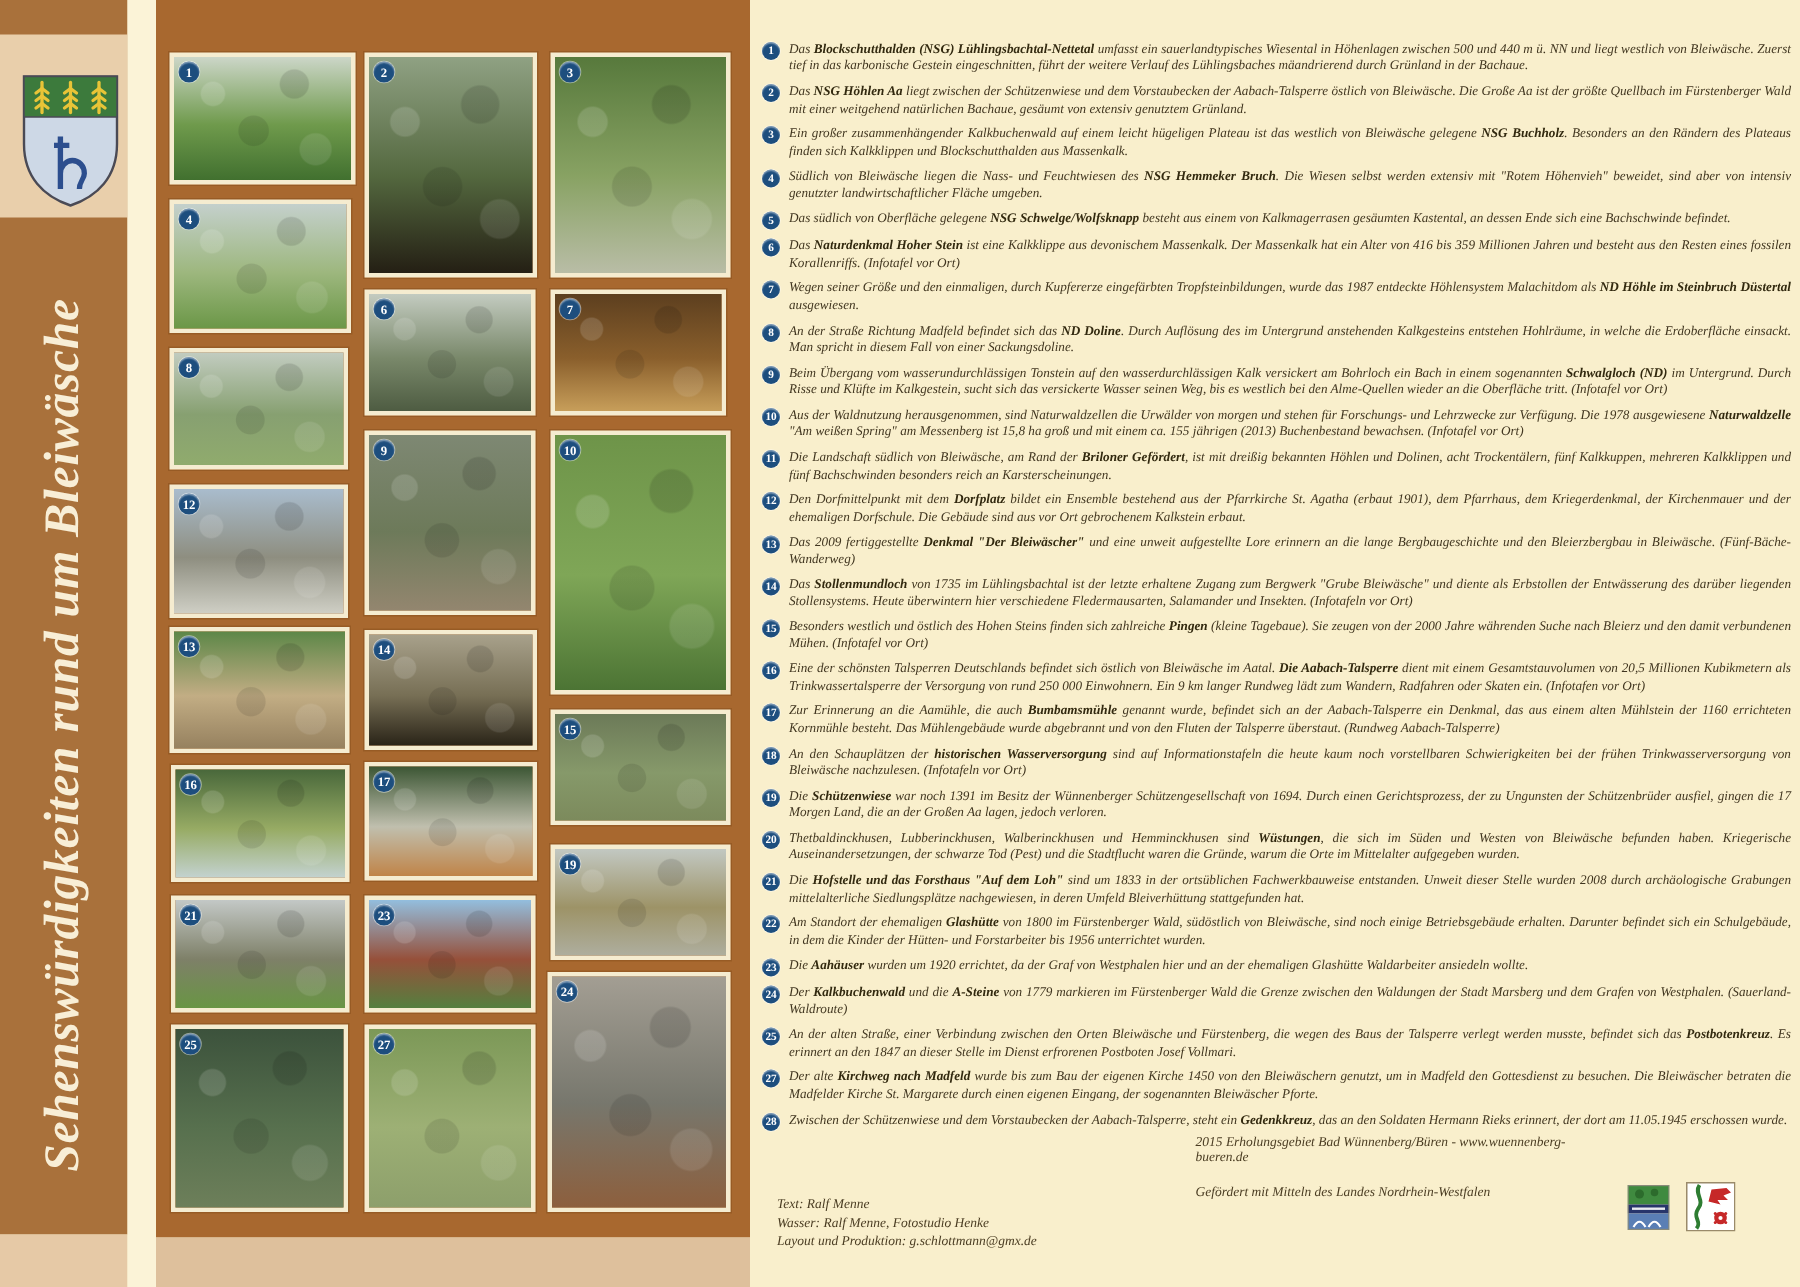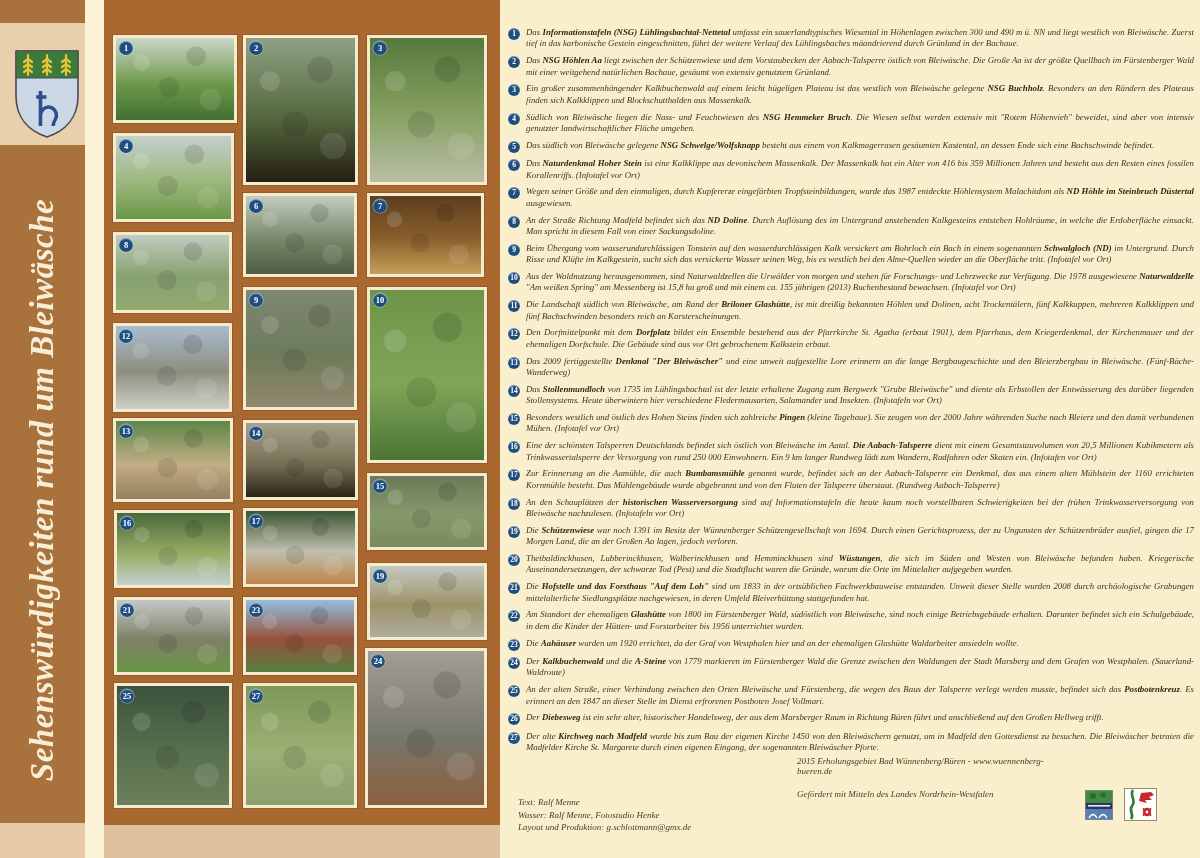--- a/index.html
+++ b/index.html
@@ -189,37 +189,37 @@
       <div class="photo" style="left: 243px; top: 683px; width: 114px; height: 125px;">
         <div class="photo-img" title="green track through shrubs" style="background: linear-gradient(rgb(124, 152, 87), rgb(157, 176, 117) 55%, rgb(141, 159, 107));"></div>
         <span class="badge photo-badge">27</span>
       </div>
     </div>
 
   <div class="text-panel"></div>
   <div class="entries">
       <div class="entry">
         <span class="badge entry-badge">1</span>
-        <div class="entry-text"><span>Das </span><b>Informationstafeln (NSG) Lühlingsbachtal-Nettetal</b><span> umfasst ein sauerlandtypisches Wiesental in Höhenlagen zwischen 300 und 490 m ü. NN und liegt westlich von Bleiwäsche. Zuerst tief in das karbonische Gestein eingeschnitten, führt der weitere Verlauf des Lühlingsbaches mäandrierend durch Grünland in der Bachaue.</span></div>
+        <div class="entry-text"><span>Das </span><b>Blockschutthalden (NSG) Lühlingsbachtal-Nettetal</b><span> umfasst ein sauerlandtypisches Wiesental in Höhenlagen zwischen 500 und 440 m ü. NN und liegt westlich von Bleiwäsche. Zuerst tief in das karbonische Gestein eingeschnitten, führt der weitere Verlauf des Lühlingsbaches mäandrierend durch Grünland in der Bachaue.</span></div>
       </div>
       <div class="entry">
         <span class="badge entry-badge">2</span>
         <div class="entry-text"><span>Das </span><b>NSG Höhlen Aa</b><span> liegt zwischen der Schützenwiese und dem Vorstaubecken der Aabach-Talsperre östlich von Bleiwäsche. Die Große Aa ist der größte Quellbach im Fürstenberger Wald mit einer weitgehend natürlichen Bachaue, gesäumt von extensiv genutztem Grünland.</span></div>
       </div>
       <div class="entry">
         <span class="badge entry-badge">3</span>
         <div class="entry-text"><span>Ein großer zusammenhängender Kalkbuchenwald auf einem leicht hügeligen Plateau ist das westlich von Bleiwäsche gelegene </span><b>NSG Buchholz</b><span>. Besonders an den Rändern des Plateaus finden sich Kalkklippen und Blockschutthalden aus Massenkalk.</span></div>
       </div>
       <div class="entry">
         <span class="badge entry-badge">4</span>
         <div class="entry-text"><span>Südlich von Bleiwäsche liegen die Nass- und Feuchtwiesen des </span><b>NSG Hemmeker Bruch</b><span>. Die Wiesen selbst werden extensiv mit "Rotem Höhenvieh" beweidet, sind aber von intensiv genutzter landwirtschaftlicher Fläche umgeben.</span></div>
       </div>
       <div class="entry">
         <span class="badge entry-badge">5</span>
-        <div class="entry-text"><span>Das südlich von Bleiwäsche gelegene </span><b>NSG Schwelge/Wolfsknapp</b><span> besteht aus einem von Kalkmagerrasen gesäumten Kastental, an dessen Ende sich eine Bachschwinde befindet.</span></div>
+        <div class="entry-text"><span>Das südlich von Oberfläche gelegene </span><b>NSG Schwelge/Wolfsknapp</b><span> besteht aus einem von Kalkmagerrasen gesäumten Kastental, an dessen Ende sich eine Bachschwinde befindet.</span></div>
       </div>
       <div class="entry">
         <span class="badge entry-badge">6</span>
         <div class="entry-text"><span>Das </span><b>Naturdenkmal Hoher Stein</b><span> ist eine Kalkklippe aus devonischem Massenkalk. Der Massenkalk hat ein Alter von 416 bis 359 Millionen Jahren und besteht aus den Resten eines fossilen Korallenriffs. (Infotafel vor Ort)</span></div>
       </div>
       <div class="entry">
         <span class="badge entry-badge">7</span>
         <div class="entry-text"><span>Wegen seiner Größe und den einmaligen, durch Kupfererze eingefärbten Tropfsteinbildungen, wurde das 1987 entdeckte Höhlensystem Malachitdom als </span><b>ND Höhle im Steinbruch Düstertal</b><span> ausgewiesen.</span></div>
       </div>
       <div class="entry">
@@ -229,21 +229,21 @@
       <div class="entry">
         <span class="badge entry-badge">9</span>
         <div class="entry-text"><span>Beim Übergang vom wasserundurchlässigen Tonstein auf den wasserdurchlässigen Kalk versickert am Bohrloch ein Bach in einem sogenannten </span><b>Schwalgloch (ND)</b><span> im Untergrund. Durch Risse und Klüfte im Kalkgestein, sucht sich das versickerte Wasser seinen Weg, bis es westlich bei den Alme-Quellen wieder an die Oberfläche tritt. (Infotafel vor Ort)</span></div>
       </div>
       <div class="entry">
         <span class="badge entry-badge">10</span>
         <div class="entry-text"><span>Aus der Waldnutzung herausgenommen, sind Naturwaldzellen die Urwälder von morgen und stehen für Forschungs- und Lehrzwecke zur Verfügung. Die 1978 ausgewiesene </span><b>Naturwaldzelle</b><span> "Am weißen Spring" am Messenberg ist 15,8 ha groß und mit einem ca. 155 jährigen (2013) Buchenbestand bewachsen. (Infotafel vor Ort)</span></div>
       </div>
       <div class="entry">
         <span class="badge entry-badge">11</span>
-        <div class="entry-text"><span>Die Landschaft südlich von Bleiwäsche, am Rand der </span><b>Briloner Glashütte</b><span>, ist mit dreißig bekannten Höhlen und Dolinen, acht Trockentälern, fünf Kalkkuppen, mehreren Kalkklippen und fünf Bachschwinden besonders reich an Karsterscheinungen.</span></div>
+        <div class="entry-text"><span>Die Landschaft südlich von Bleiwäsche, am Rand der </span><b>Briloner Gefördert</b><span>, ist mit dreißig bekannten Höhlen und Dolinen, acht Trockentälern, fünf Kalkkuppen, mehreren Kalkklippen und fünf Bachschwinden besonders reich an Karsterscheinungen.</span></div>
       </div>
       <div class="entry">
         <span class="badge entry-badge">12</span>
         <div class="entry-text"><span>Den Dorfmittelpunkt mit dem </span><b>Dorfplatz</b><span> bildet ein Ensemble bestehend aus der Pfarrkirche St. Agatha (erbaut 1901), dem Pfarrhaus, dem Kriegerdenkmal, der Kirchenmauer und der ehemaligen Dorfschule. Die Gebäude sind aus vor Ort gebrochenem Kalkstein erbaut.</span></div>
       </div>
       <div class="entry">
         <span class="badge entry-badge">13</span>
         <div class="entry-text"><span>Das 2009 fertiggestellte </span><b>Denkmal "Der Bleiwäscher"</b><span> und eine unweit aufgestellte Lore erinnern an die lange Bergbaugeschichte und den Bleierzbergbau in Bleiwäsche. (Fünf-Bäche-Wanderweg)</span></div>
       </div>
       <div class="entry">
@@ -288,26 +288,26 @@
       </div>
       <div class="entry">
         <span class="badge entry-badge">24</span>
         <div class="entry-text"><span>Der </span><b>Kalkbuchenwald</b><span> und die </span><b>A-Steine</b><span> von 1779 markieren im Fürstenberger Wald die Grenze zwischen den Waldungen der Stadt Marsberg und dem Grafen von Westphalen. (Sauerland-Waldroute)</span></div>
       </div>
       <div class="entry">
         <span class="badge entry-badge">25</span>
         <div class="entry-text"><span>An der alten Straße, einer Verbindung zwischen den Orten Bleiwäsche und Fürstenberg, die wegen des Baus der Talsperre verlegt werden musste, befindet sich das </span><b>Postbotenkreuz</b><span>. Es erinnert an den 1847 an dieser Stelle im Dienst erfrorenen Postboten Josef Vollmari.</span></div>
       </div>
       <div class="entry">
-        <span class="badge entry-badge">26</span>
-        <div class="entry-text"><span>Der </span><b>Diebesweg</b><span> ist ein sehr alter, historischer Handelsweg, der aus dem Marsberger Raum in Richtung Büren führt und anschließend auf den Großen Hellweg trifft.</span></div>
-      </div>
-      <div class="entry">
         <span class="badge entry-badge">27</span>
         <div class="entry-text"><span>Der alte </span><b>Kirchweg nach Madfeld</b><span> wurde bis zum Bau der eigenen Kirche 1450 von den Bleiwäschern genutzt, um in Madfeld den Gottesdienst zu besuchen. Die Bleiwäscher betraten die Madfelder Kirche St. Margarete durch einen eigenen Eingang, der sogenannten Bleiwäscher Pforte.</span></div>
+      </div>
+      <div class="entry">
+        <span class="badge entry-badge">28</span>
+        <div class="entry-text"><span>Zwischen der Schützenwiese und dem Vorstaubecken der Aabach-Talsperre, steht ein </span><b>Gedenkkreuz</b><span>, das an den Soldaten Hermann Rieks erinnert, der dort am 11.05.1945 erschossen wurde.</span></div>
       </div>
     </div>
 
   <div class="credits">
     <div>Text: Ralf Menne</div>
     <div>Wasser: Ralf Menne, Fotostudio Henke</div>
     <div>Layout und Produktion: g.schlottmann@gmx.de</div>
   </div>
   <div class="footer-right">
     <div class="line1">2015 Erholungsgebiet Bad Wünnenberg/Büren - www.wuennenberg-bueren.de</div>

